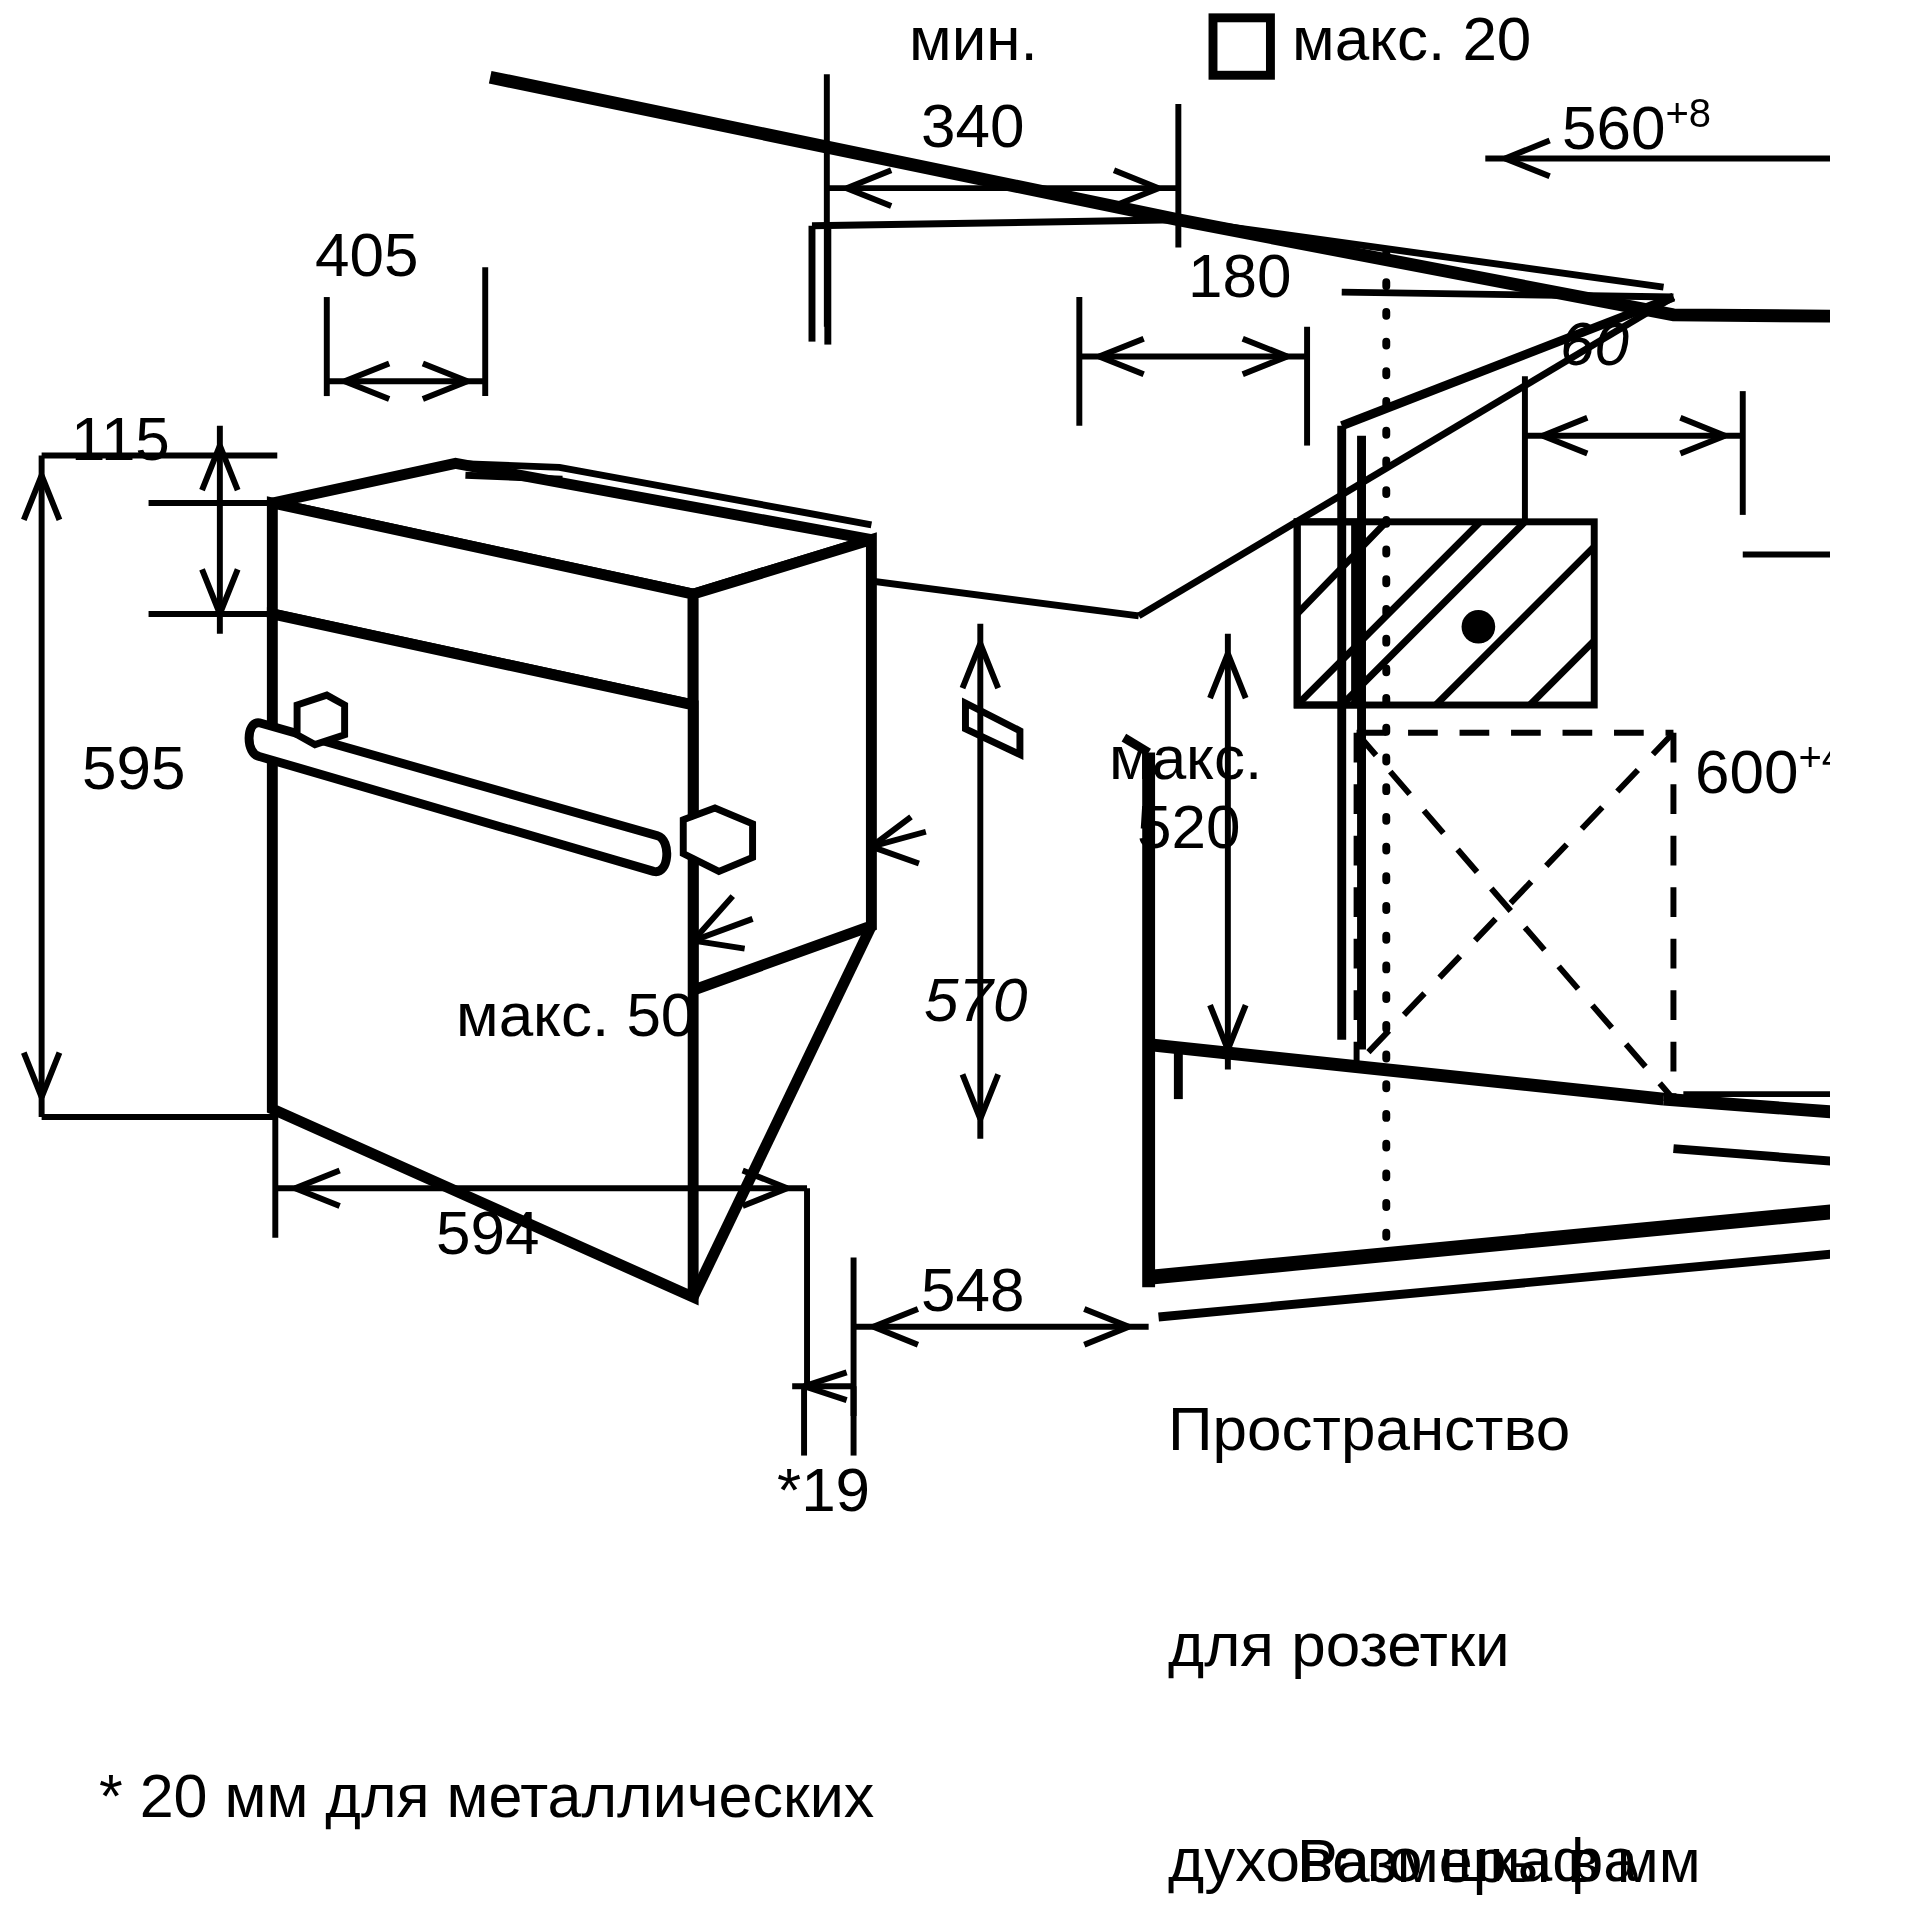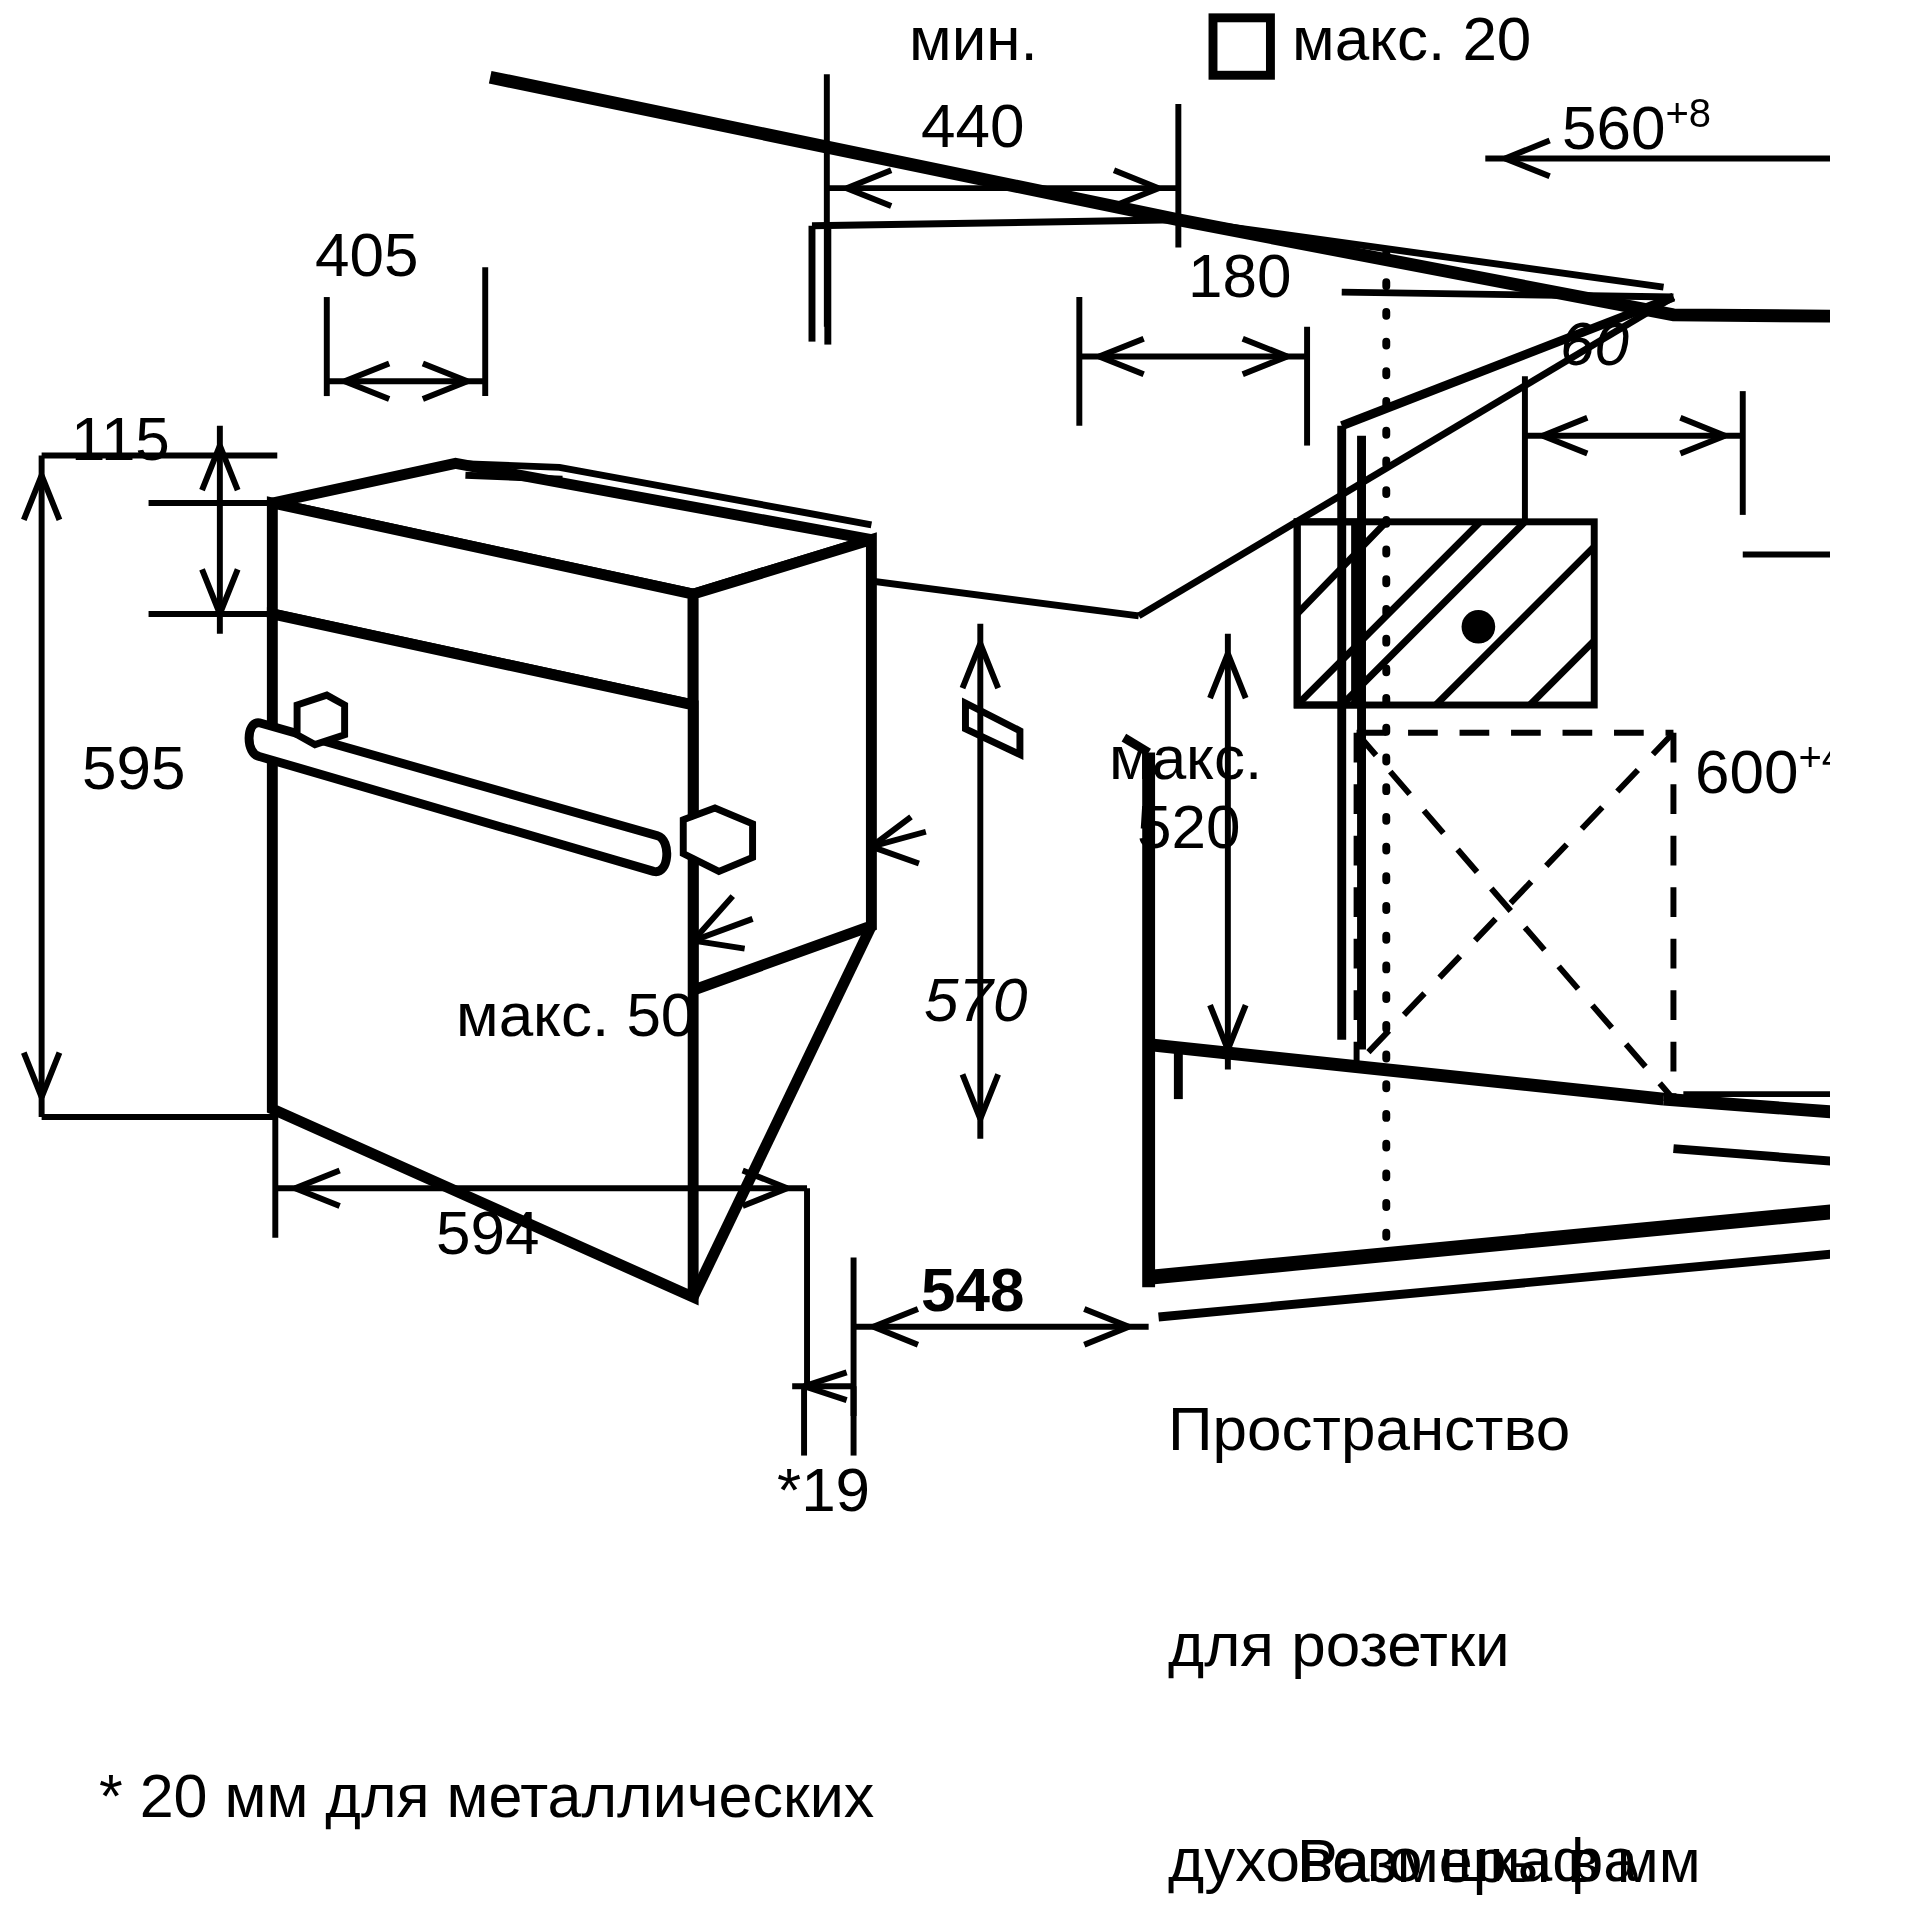--- a/index.html
+++ b/index.html
@@ -168,21 +168,21 @@
         <path d="M862 1400 L862 1470"></path>
         <path d="M812 1400 L812 1470"></path>
       </g>
 
       <rect x="1225" y="18" width="58" height="58" fill="none" stroke="#000" stroke-width="9"></rect>
 
     </g>
   </svg>
 
   <div class="lbl big" style="left:909px; top:4px;">мин.</div>
-  <div class="lbl big" style="left:921px; top:91px;">440</div>
+  <div class="lbl big" style="left:921px; top:91px;">340</div>
 
   <div class="lbl big" style="left:1292px; top:4px;">макс. 20</div>
 
   <div class="lbl big" style="left:1562px; top:91px;"><span>560</span><span class="sup">+8</span></div>
 
   <div class="lbl big" style="left:315px; top:220px;">405</div>
 
   <div class="lbl big" style="left:1188px; top:241px;">180</div>
 
   <div class="lbl big" style="left:1560px; top:309px;font-style:italic;">60</div>
@@ -195,21 +195,21 @@
   <div class="lbl big" style="left:1137px; top:792px;">520</div>
 
   <div class="lbl big" style="left:1695px; top:735px;"><span>600</span><span class="sup">+4</span></div>
 
   <div class="lbl big" style="left:436px; top:980px;margin-left:20px;">макс. 50</div>
 
   <div class="lbl big" style="left:924px; top:965px;font-style:italic;">570</div>
 
   <div class="lbl big" style="left:436px; top:1198px;">594</div>
 
-  <div class="lbl big" style="left:921px; top:1255px;font-weight:bold;">548</div>
+  <div class="lbl big" style="left:921px; top:1255px;">548</div>
 
   <div class="lbl big" style="left:777px; top:1455px;">*19</div>
 
   <div class="lbl big" style="left:1168px; top:1249px; line-height:1.16;">
     <div>Пространство</div>
     <div>для розетки</div>
     <div>духового шкафа</div>
     
   </div>
 

